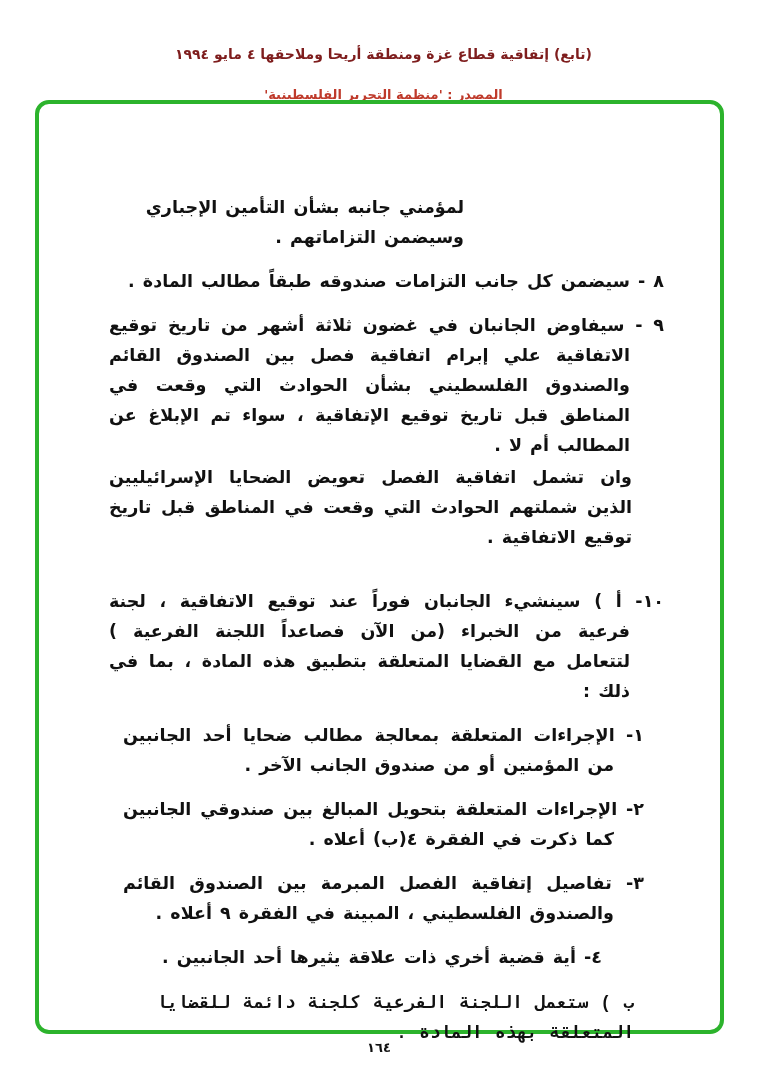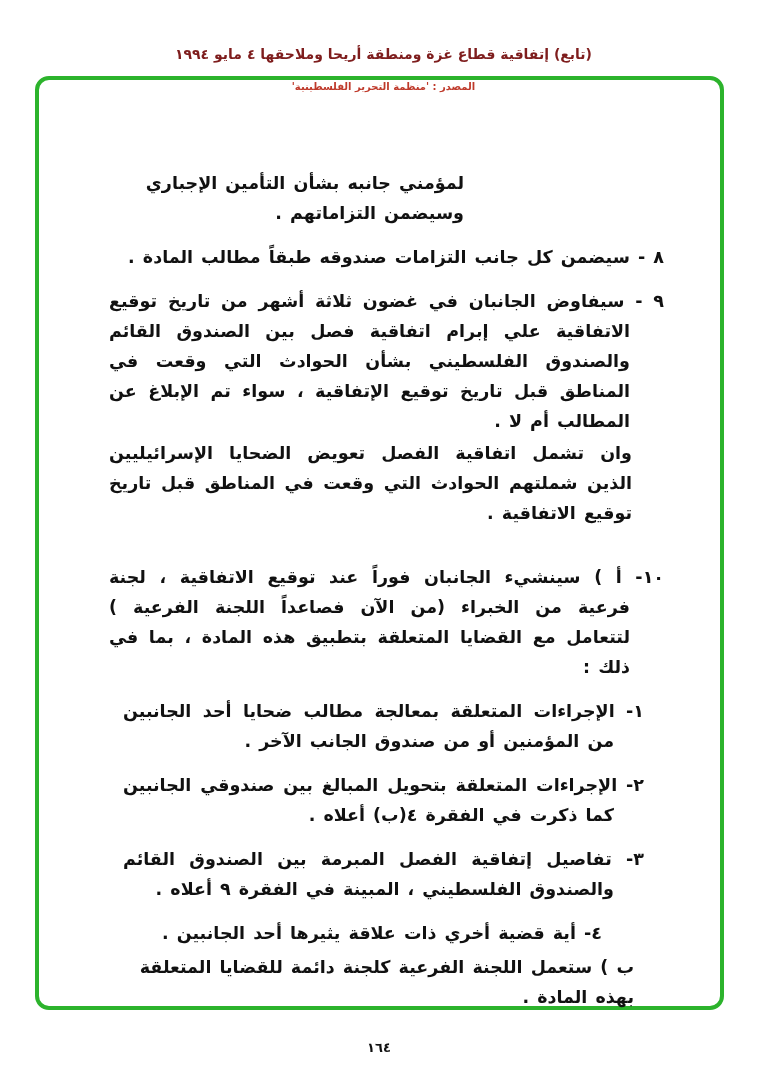--- a/index.html
+++ b/index.html
@@ -23,47 +23,47 @@
     text-align: center;
     direction: rtl;
   }
   .doc-title {
     color: #7e1d1d;
     font-weight: bold;
     font-size: 14px;
     letter-spacing: 0.5px;
   }
   .doc-source {
-    margin-top: 19px;
+    margin-top: 25px;
     color: #bf3a2b;
     font-weight: bold;
-    font-size: 10px;
+    font-size: 13px;
   }
   .content-box {
     position: absolute;
     left: 35px;
-    top: 76px;
+    top: 100px;
     width: 689px;
     height: 934px;
     border: 4px solid #2cb32c;
     border-radius: 14px;
     box-sizing: border-box;
     direction: rtl;
     padding: 88px 56px 0 70px;
     color: #111111;
     font-weight: bold;
     font-size: 17.5px;
     line-height: 30px;
   }
   .para {
     margin: 0 0 14px 0;
     text-align: justify;
     word-spacing: 2px;
   }
-  .para:last-child { margin-bottom: 2px; }
+  .para:last-child { margin-bottom: 2px; font-family: Liberation Mono, monospace; }
   .cont {
     margin-right: 200px;
     text-align: right;
   }
   .hang {
     padding-right: 34px;
     text-indent: -34px;
   }
   .para9 { margin-bottom: 2px; }
   .after9 {
@@ -72,21 +72,21 @@
   }
   .big-gap { margin-top: 34px; }
   .sub {
     margin-right: 20px;
     padding-right: 30px;
     text-indent: -30px;
     margin-left: 14px;
   }
   .sub4 {
     margin-right: 62px;
-    margin-bottom: 4px;
+    margin-bottom: 16px;
     text-align: right;
   }
   .itemB {
     margin-right: 30px;
     text-align: right;
   }
   .marker { white-space: nowrap; }
   .page-number {
     position: absolute;
     top: 1040px;

